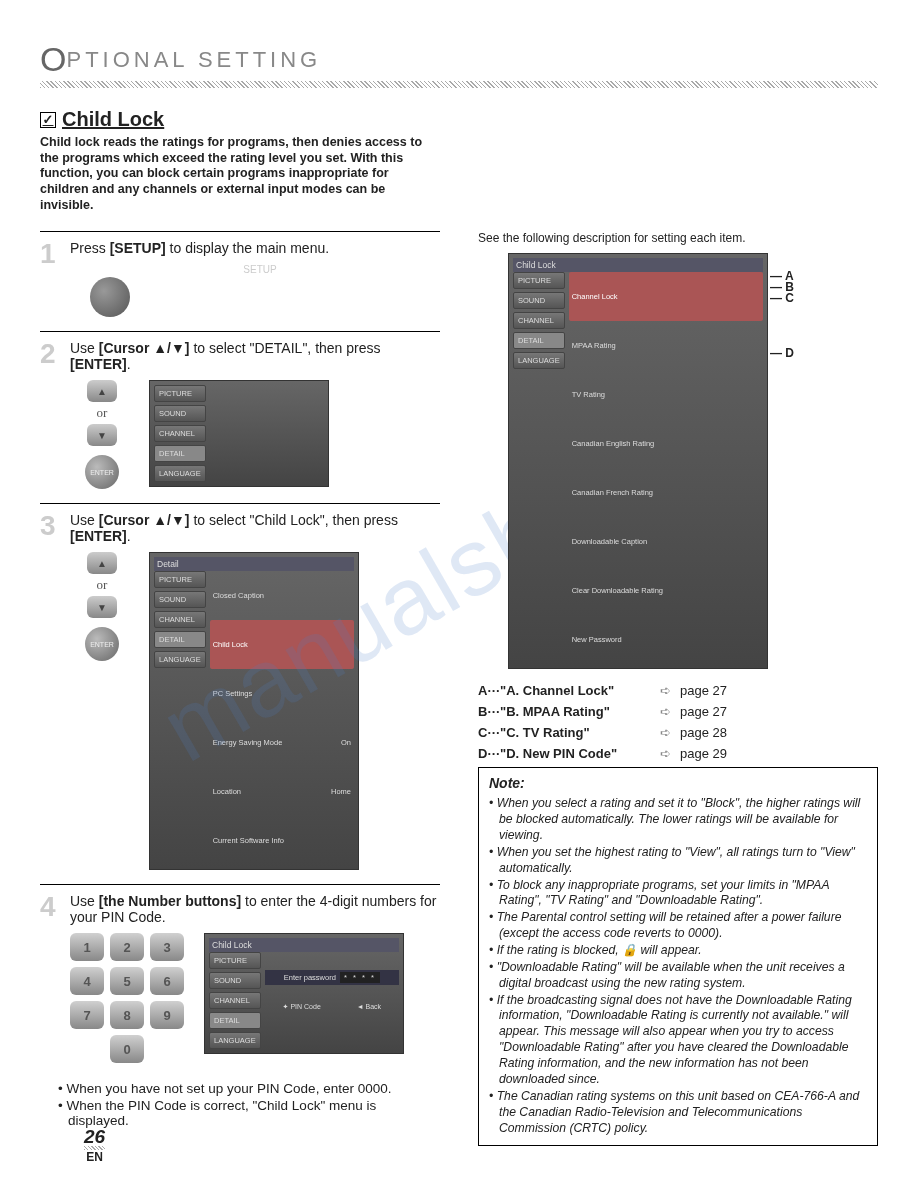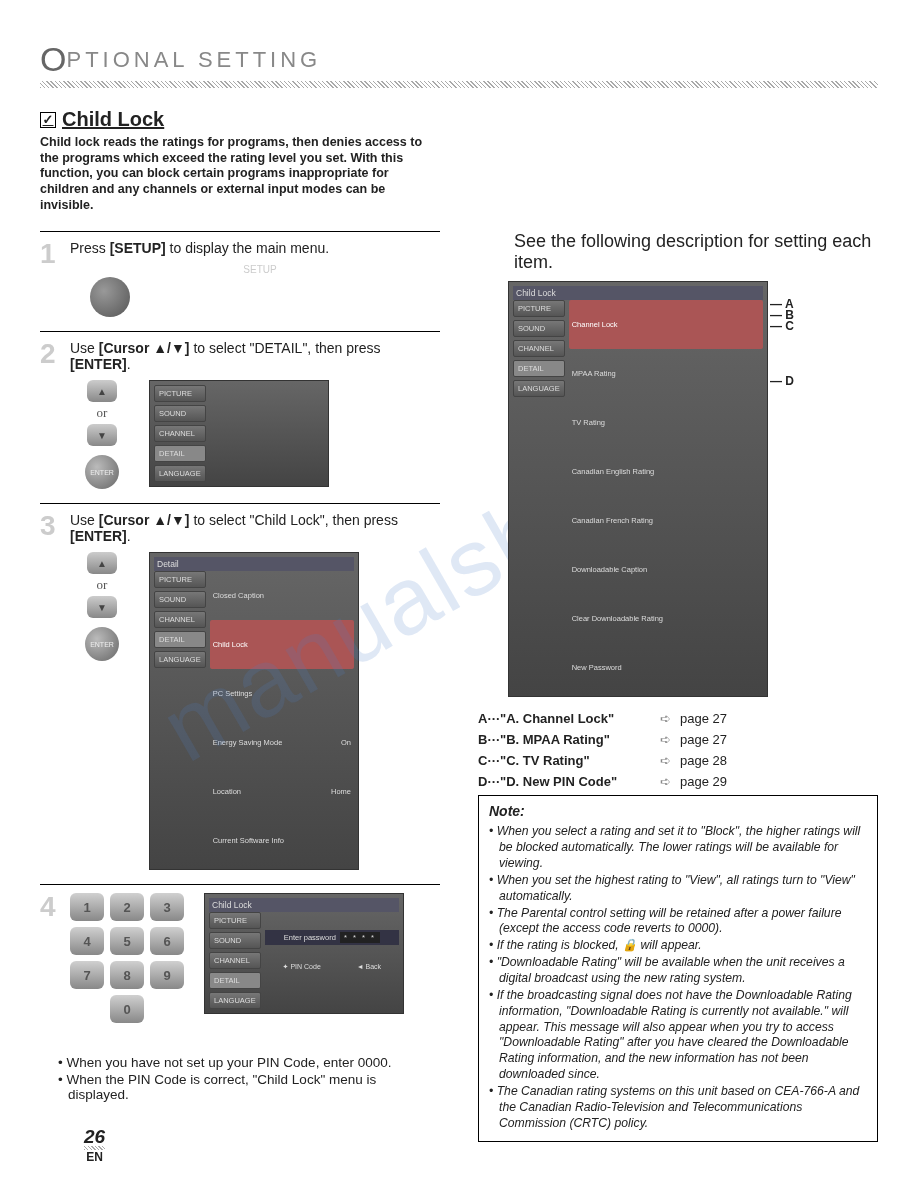--- a/index.html
+++ b/index.html
@@ -151,25 +151,25 @@
     background: linear-gradient(#d0d0d0,#888);
     display: flex; align-items: center; justify-content: center;
     font-size: 13px; font-weight: 700; color: #555;
   }
   .key0 { grid-column: 2; }
   .step4-flex { display: flex; gap: 20px; align-items: flex-start; }
   .pincode-osd { width: 200px; }
   .bullets {
     font-size: 13.5px;
     margin-left: 28px;
-    margin-top: 18px;
+    margin-top: 4px;
   }
   .bullets li { margin-bottom: 2px; list-style: none; text-indent: -10px; }
   .bullets li::before { content: "•  "; }
-  .right-intro { font-size: 18px; margin-bottom: 8px; margin-left: 36px; }
+  .right-intro { font-size: 12px; margin-bottom: 8px; }
   .right-osd-wrap { position: relative; margin-left: 30px; margin-bottom: 14px; width: 320px; }
   .right-osd { width: 260px; }
   .callout {
     position: absolute;
     font-weight: 900;
     font-size: 12px;
   }
   .legend { font-size: 13px; margin-bottom: 4px; }
   .legend-row { display: flex; margin-bottom: 6px; }
   .legend-row .lk { width: 22px; font-weight: 700; }
@@ -316,20 +316,23 @@
               </div>
             </div>
           </div>
         </div>
       </div>
     </div>
 
     <div class="step">
       <div class="step-num">4</div>
       <div class="step-body">
+        <div class="instruction">
+          <span>Use </span><b>[the Number buttons]</b><span> to enter the 4-digit numbers for your PIN Code.</span>
+        </div>
         <div class="step4-flex">
           <div class="keypad">
             <div class="key">1</div>
             <div class="key">2</div>
             <div class="key">3</div>
             <div class="key">4</div>
             <div class="key">5</div>
             <div class="key">6</div>
             <div class="key">7</div>
             <div class="key">8</div>
@@ -425,20 +428,21 @@
           <span class="arw">➪</span>
           <span class="pg">page 29</span>
         </div>
     </div>
 
     <div class="note-box">
       <div class="nh">Note:</div>
       <ul>
         <li>When you select a rating and set it to "Block", the higher ratings will be blocked automatically. The lower ratings will be available for viewing.</li>
         <li>When you set the highest rating to "View", all ratings turn to "View" automatically.</li>
+        <li>To block any inappropriate programs, set your limits in "MPAA Rating", "TV Rating" and "Downloadable Rating".</li>
         <li>The Parental control setting will be retained after a power failure (except the access code reverts to 0000).</li>
         <li>If the rating is blocked, 🔒 will appear.</li>
         <li>"Downloadable Rating" will be available when the unit receives a digital broadcast using the new rating system.</li>
         <li>If the broadcasting signal does not have the Downloadable Rating information, "Downloadable Rating is currently not available." will appear. This message will also appear when you try to access "Downloadable Rating" after you have cleared the Downloadable Rating information, and the new information has not been downloaded since.</li>
         <li>The Canadian rating systems on this unit based on CEA-766-A and the Canadian Radio-Television and Telecommunications Commission (CRTC) policy.</li>
       </ul>
     </div>
   </div>
 </div>
 

